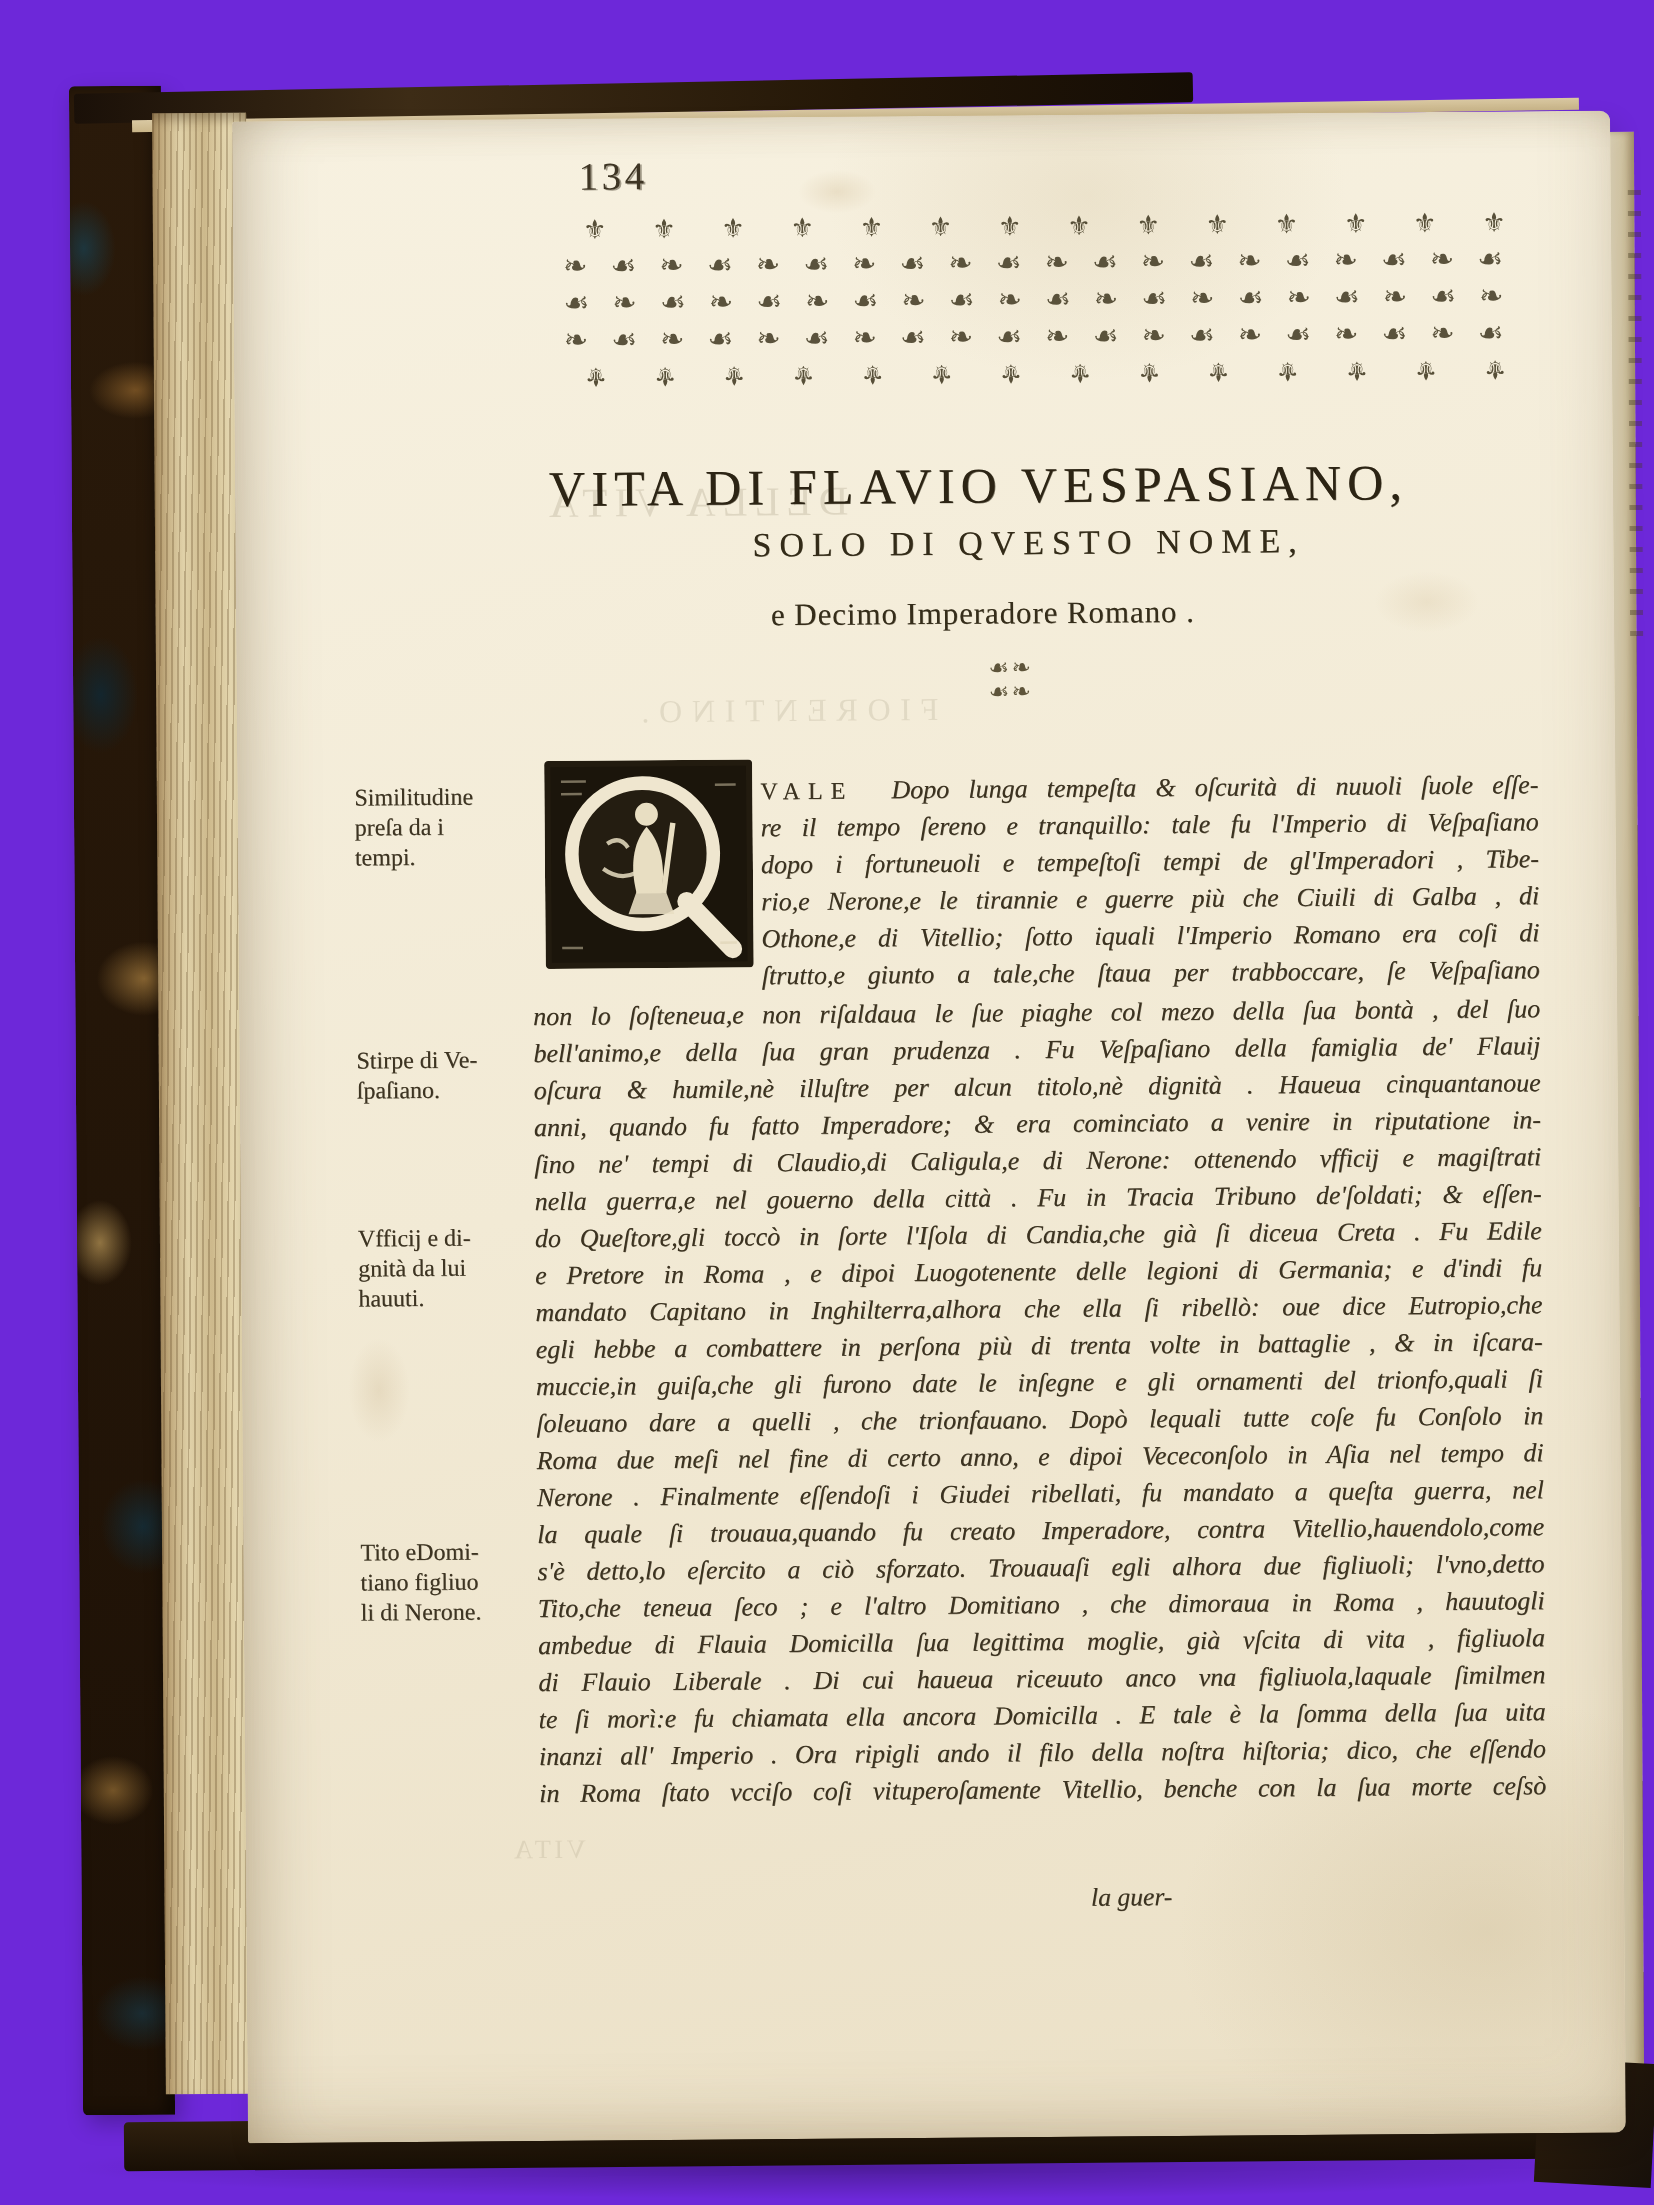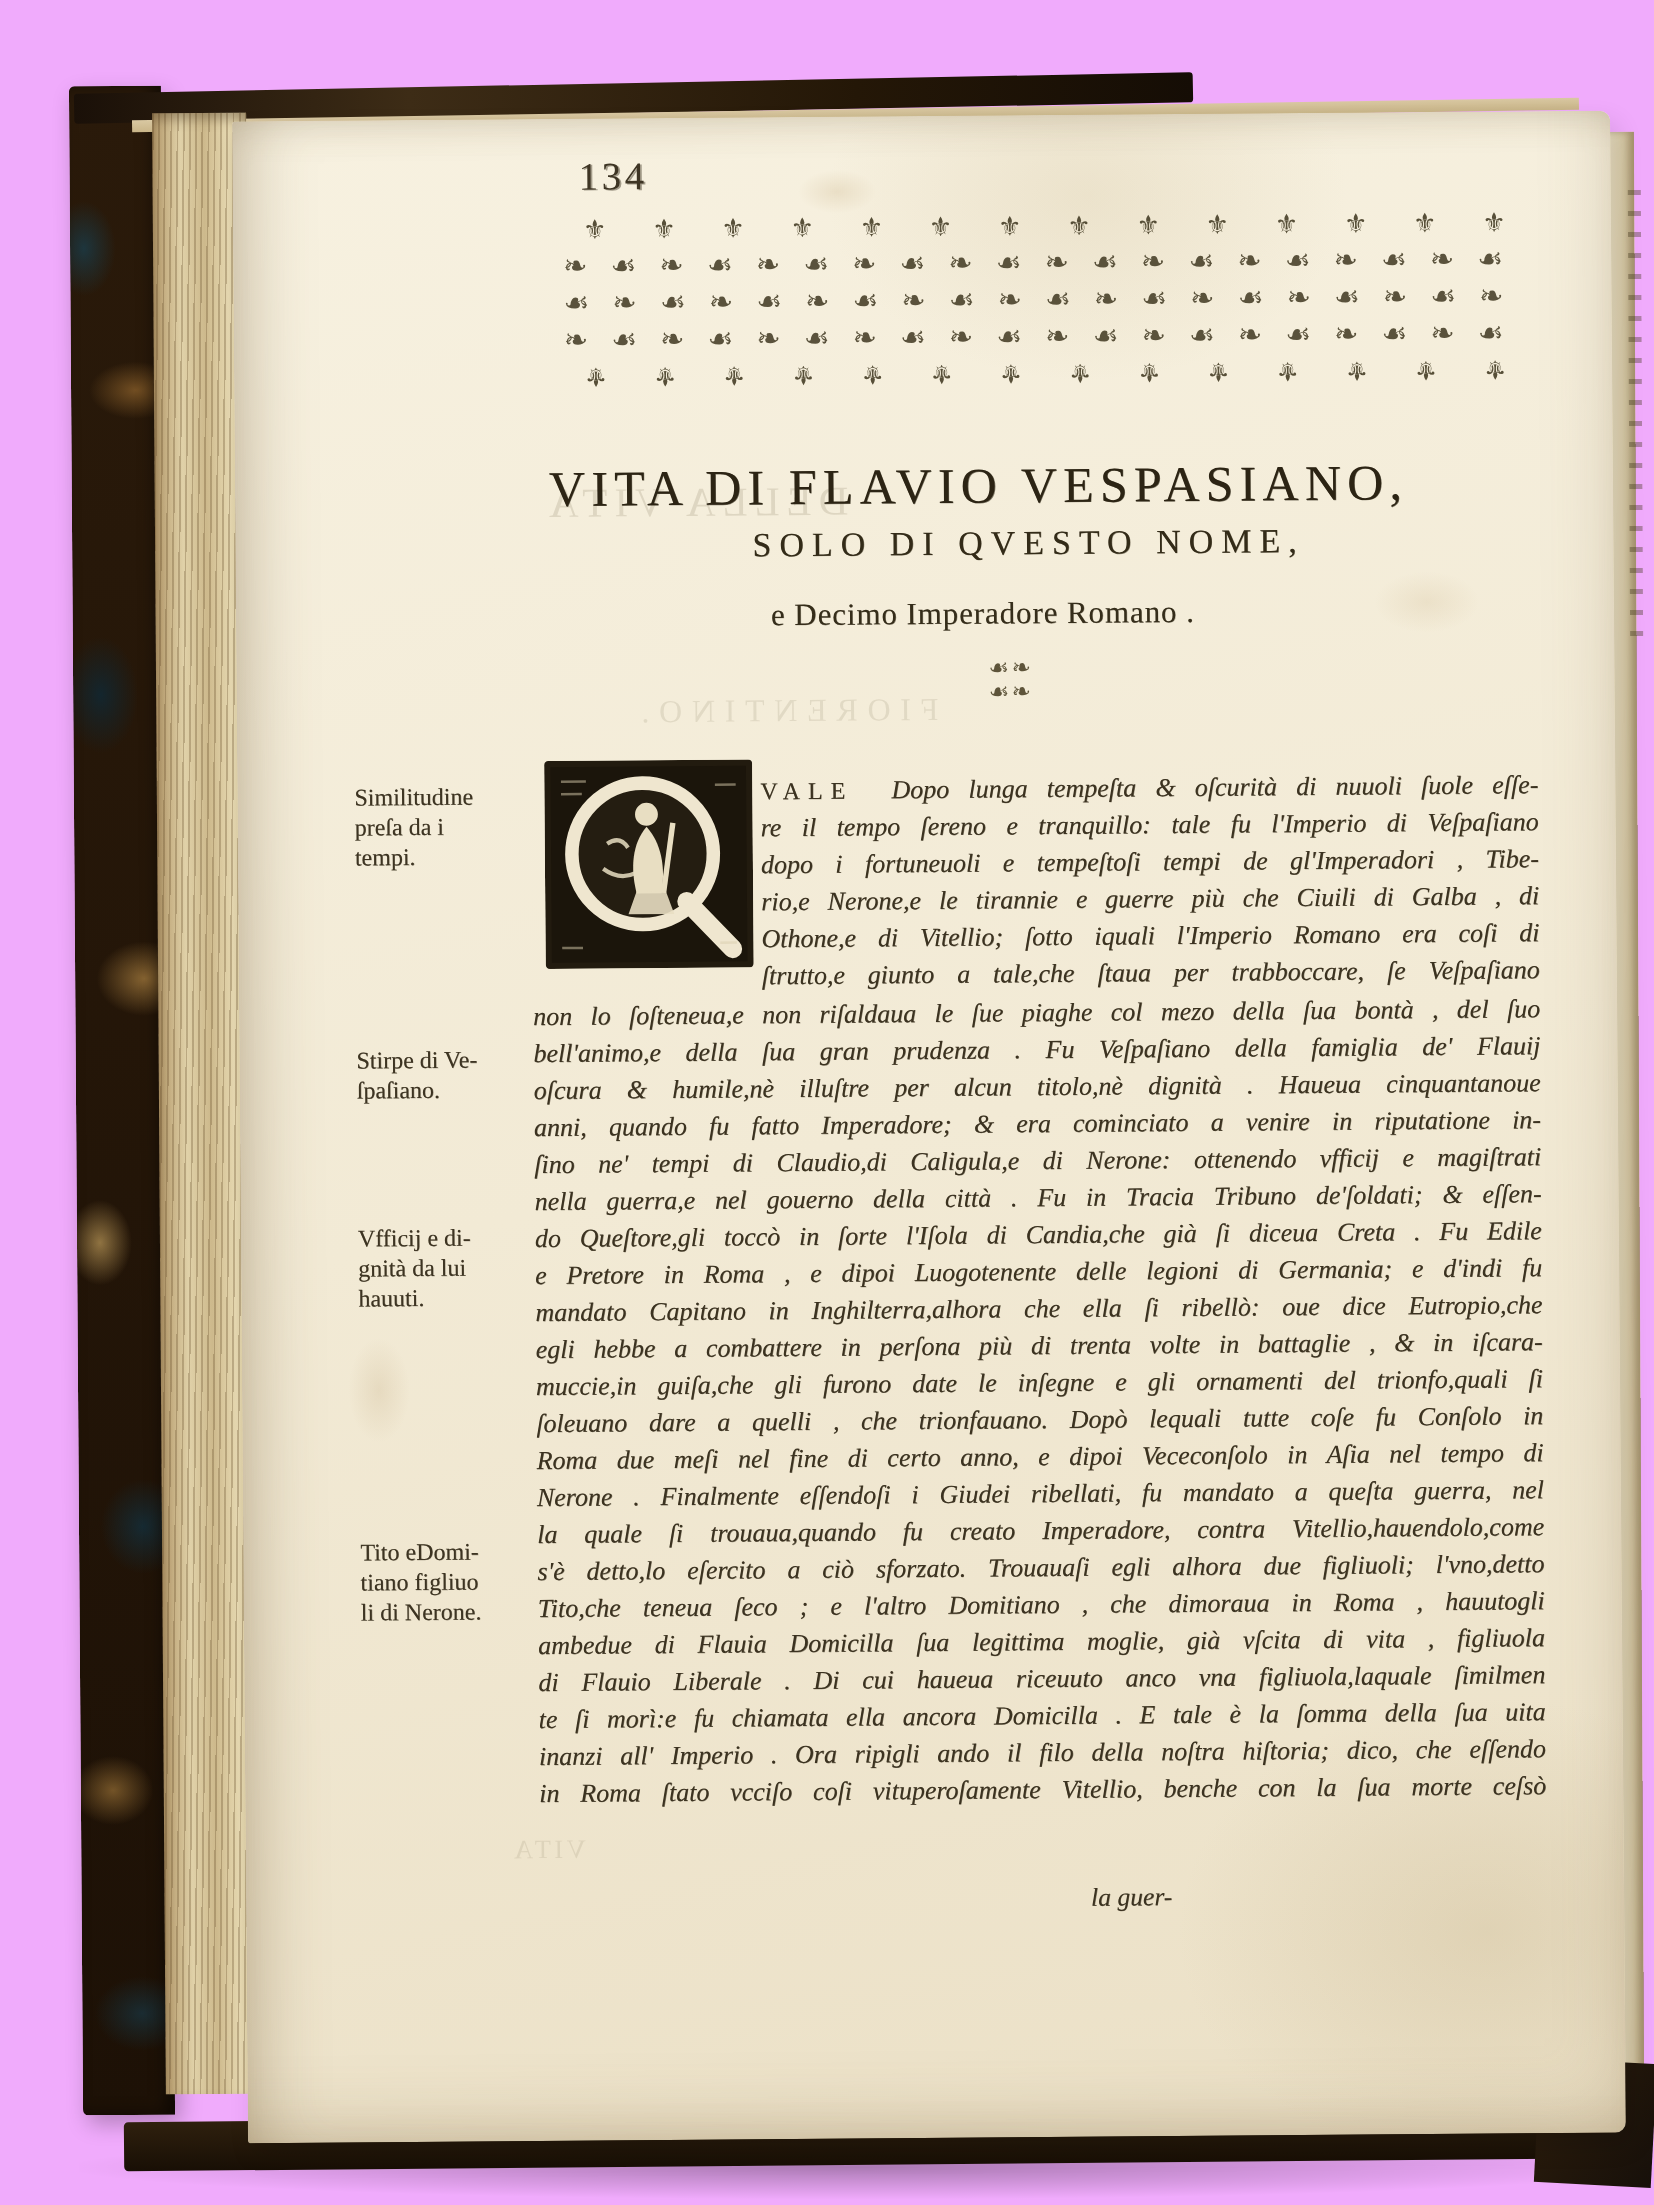--- a/index.html
+++ b/index.html
@@ -1,16 +1,16 @@
 <!DOCTYPE html>
 <html style="font-size:14px"><head>
 <meta charset="utf-8">
 <style>
   html,body{margin:0;padding:0;background:#fcfcfb;}
-  .photo{position:relative;width:1654px;height:2206px;background:#f0abfc;overflow:hidden;
+  .photo{position:relative;width:1654px;height:2206px;background:#6d28d9;overflow:hidden;
          font-family:"Liberation Serif",serif;}
   
   .board-left{position:absolute;left:76px;top:86px;width:92px;height:2029px;border-radius:5.3px 0 0 5.3px;
     transform:rotate(-.4deg);
     background:
       radial-gradient(53px 79px at 15% 8%, rgba(27,58,70,.85), transparent 60%),
       radial-gradient(71px 44px at 70% 15%, rgba(122,84,37,.9), transparent 65%),
       radial-gradient(62px 97px at 30% 30%, rgba(16,40,52,.85), transparent 60%),
       radial-gradient(79px 62px at 75% 44%, rgba(150,112,56,.85), transparent 60%),
       radial-gradient(53px 71px at 25% 57%, rgba(190,155,90,.7), transparent 60%),

